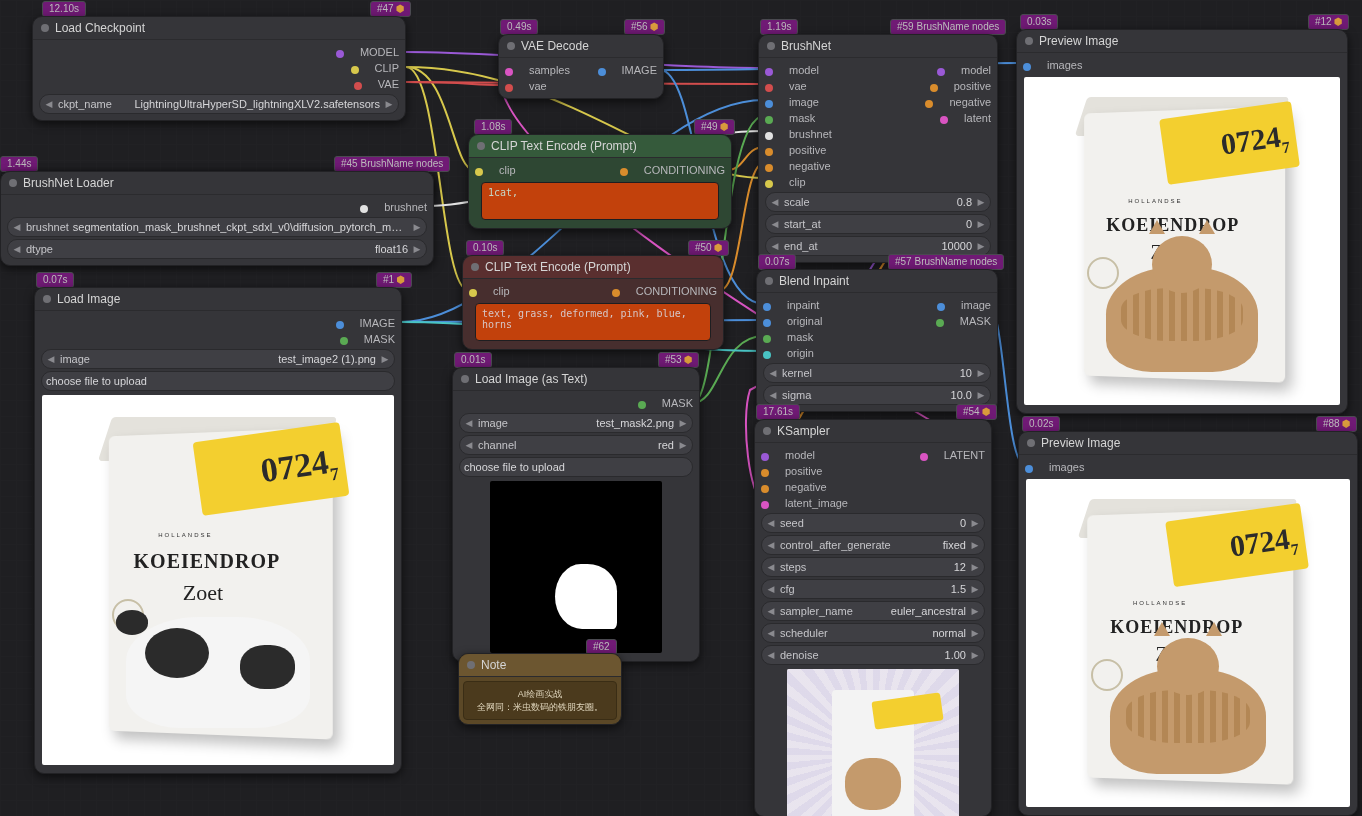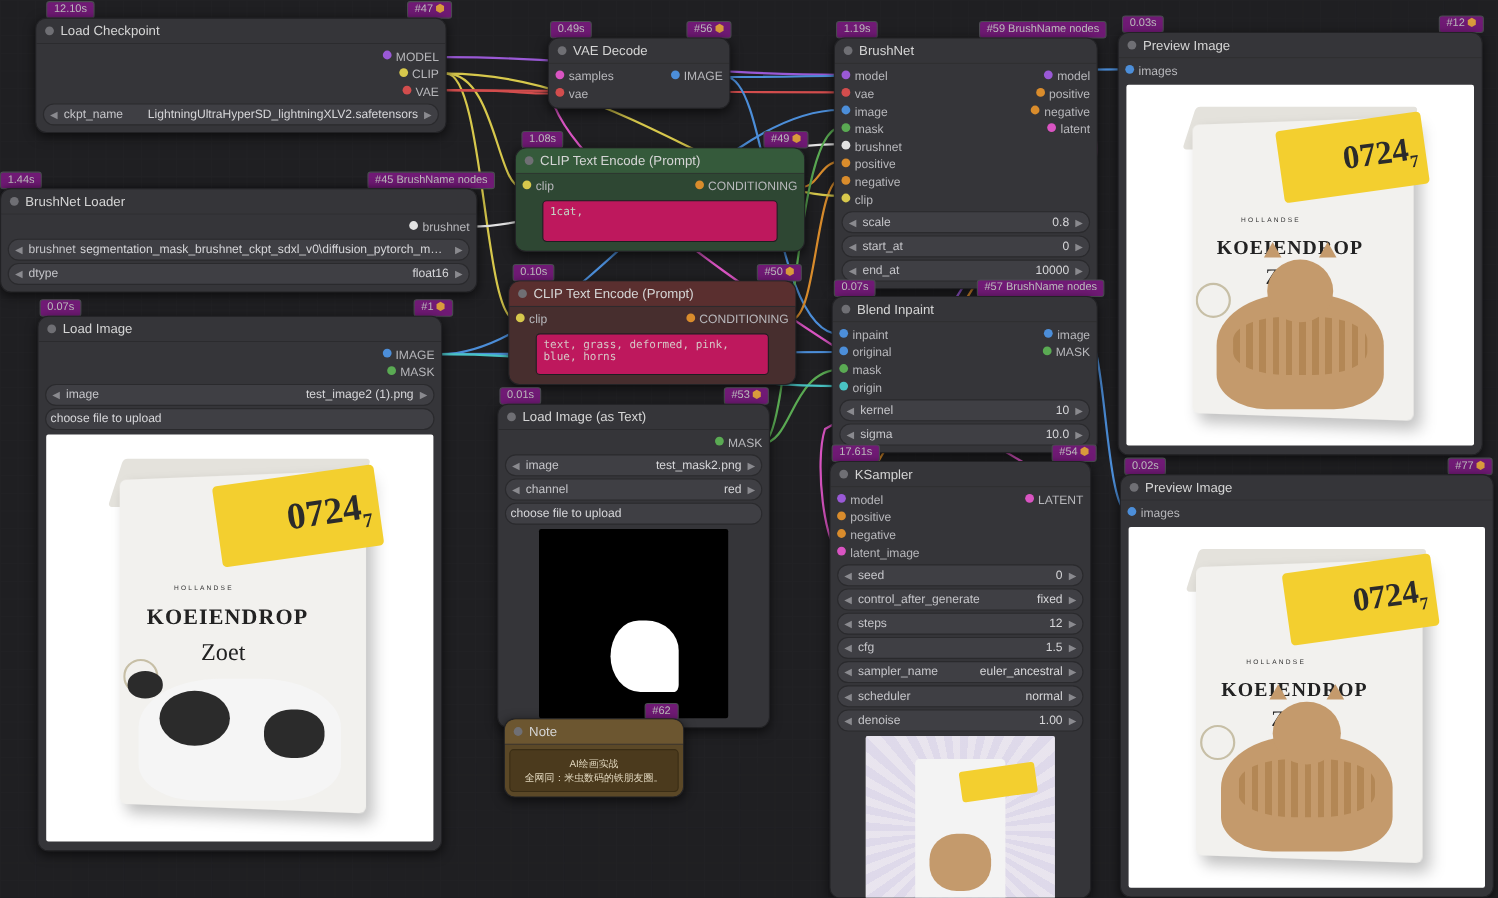--- a/index.html
+++ b/index.html
@@ -12,32 +12,32 @@
 .node .title{height:22px;line-height:22px;border-bottom:1px solid #2b2b2e;padding:0 10px 0 22px;border-radius:10px 10px 0 0;font-size:12px;position:relative;color:#d5d5d5}
 .node .title::before{content:"";position:absolute;left:8px;top:7px;width:8px;height:8px;border-radius:4px;background:#6f6f74}
 .node .body{padding:4px 6px}
 .node.green .title{background:#355a3b}
 .node.green{background:#2e4733}
 .node.red .title{background:#5a2f2f}
 .node.red{background:#472e2e}
 .node.note{background:#5b4827}
 .node.note .title{background:#6c5630}
 .io-row{display:flex;justify-content:space-between;align-items:center;height:16px;font-size:11px}
-.io-left,.io-right{display:flex;align-items:flex-start;gap:4px;white-space:nowrap}
+.io-left,.io-right{display:flex;align-items:flex-end;gap:16px;white-space:nowrap}
 .io-left .dot,.io-right .dot{width:8px;height:8px;border-radius:4px;flex:none}
 .io-right{flex-direction:row-reverse}
 .io-left .lbl,.io-right .lbl{color:#b7b7bb}
 .d-yellow{background:#d7c84c}.d-orange{background:#d98c2c}.d-red{background:#d24d4d}.d-pink{background:#d954c2}.d-purple{background:#9a59d6}.d-blue{background:#4c8ed9}.d-cyan{background:#49c4c4}.d-green{background:#5aaa53}.d-white{background:#e2e2e2}
 .widget{display:flex;align-items:center;height:18px;background:#3f3f44;border:1px solid #2a2a2d;border-radius:10px;margin:2px 0;padding:0 4px;font-size:11px;color:#c5c5c9}
 .widget .arr{width:10px;text-align:center;color:#8a8a8f;font-size:9px;cursor:pointer}
 .widget .wlabel{flex:0 0 auto;margin:0 4px;color:#c5c5c9}
 .widget .wval{flex:1;text-align:right;margin-right:4px;color:#d6d6d9;white-space:nowrap;overflow:hidden;text-overflow:ellipsis}
 .widget.center{justify-content:flex-start}
 .widget.center .wval{text-align:center;flex:0 0 auto}
-.textarea{background:#be185d;border:1px solid #1e1e21;border-radius:4px;color:#c5d6c5;font-family:monospace;font-size:10px;padding:4px 6px;margin:4px 18px;min-height:28px}
+.textarea{background:#c2410c;border:1px solid #1e1e21;border-radius:4px;color:#c5d6c5;font-family:monospace;font-size:10px;padding:4px 6px;margin:4px 6px;min-height:28px}
 .textarea.red{color:#d6c5c5}
 .imgbox{background:#fff;border-radius:2px;margin:4px auto;position:relative;overflow:hidden}
 .carton{position:relative;width:100%;height:100%}
 .carton .pkg{position:absolute;left:18%;top:10%;width:64%;height:82%;background:#f2f1ee;border-radius:6px;transform:perspective(400px) rotateY(-6deg);box-shadow:6px 8px 14px rgba(0,0,0,.25)}
 .carton .roof{position:absolute;left:18%;top:6%;width:64%;height:12%;background:#e4e2dc;transform:skewX(-18deg);border-radius:4px}
 .carton .tag{position:absolute;right:14%;top:10%;width:42%;height:20%;background:#f3cf2f;border-radius:4px;transform:rotate(-8deg)}
 .carton .tagnum{position:absolute;right:16%;top:14%;font-weight:900;font-family:Georgia,serif;color:#2b2b2b;transform:rotate(-8deg)}
 .carton .brand{position:absolute;left:26%;top:42%;font-family:Georgia,serif;font-weight:700;color:#222;letter-spacing:1px}
 .carton .holl{position:absolute;left:33%;top:37%;font-size:6px;letter-spacing:2px;color:#333}
 .carton .script{position:absolute;left:40%;top:50%;font-family:'Brush Script MT',cursive;color:#222}
@@ -564,21 +564,21 @@
             <div class="head"></div>
             <div class="ear1"></div>
             <div class="ear2"></div>
           </div>
       </div>
     </div>
   </div>
 </div>
 
 <div class="badge time" style="left:1022px;top:416px">0.02s</div>
-<div class="badge" style="left:1316px;top:416px"><span>#77</span><span class="oct">⬢</span></div>
+<div class="badge" style="left:1316px;top:416px"><span>#88</span><span class="oct">⬢</span></div>
 <div class="node" style="left:1018px;top:431px;width:338px">
   <div class="title">Preview Image</div>
   <div class="body">
     <div class="io-row">
         <span class="io-left">
           <span class="dot d-blue"></span>
           <span class="lbl">images</span>
         </span>
       </div>
     <div class="imgbox" style="width:324px;height:328px">

